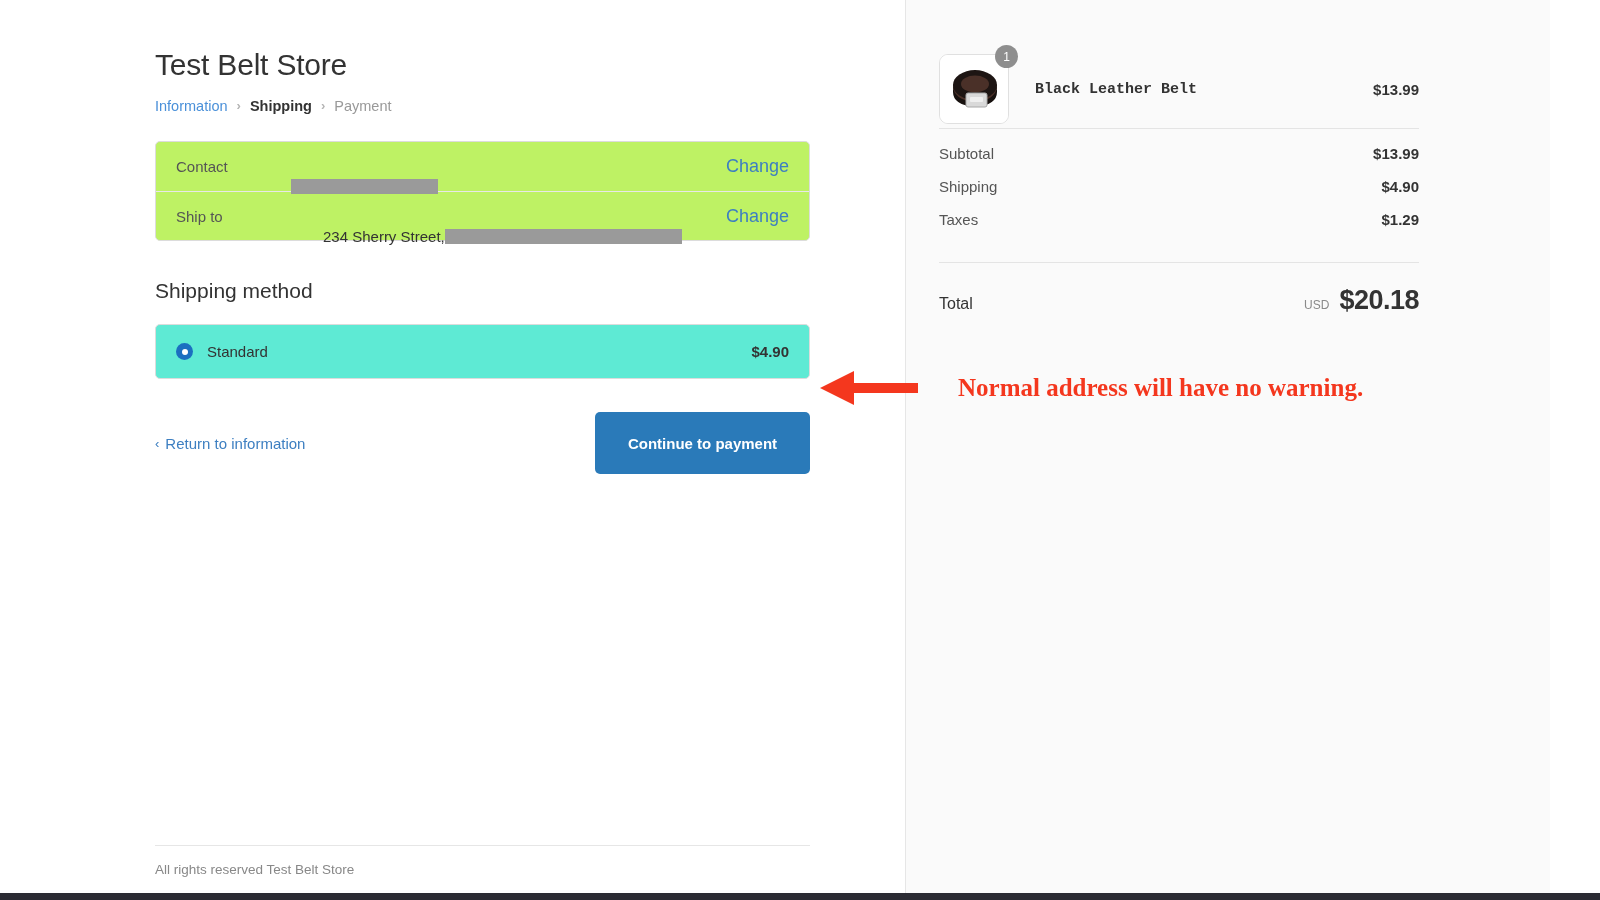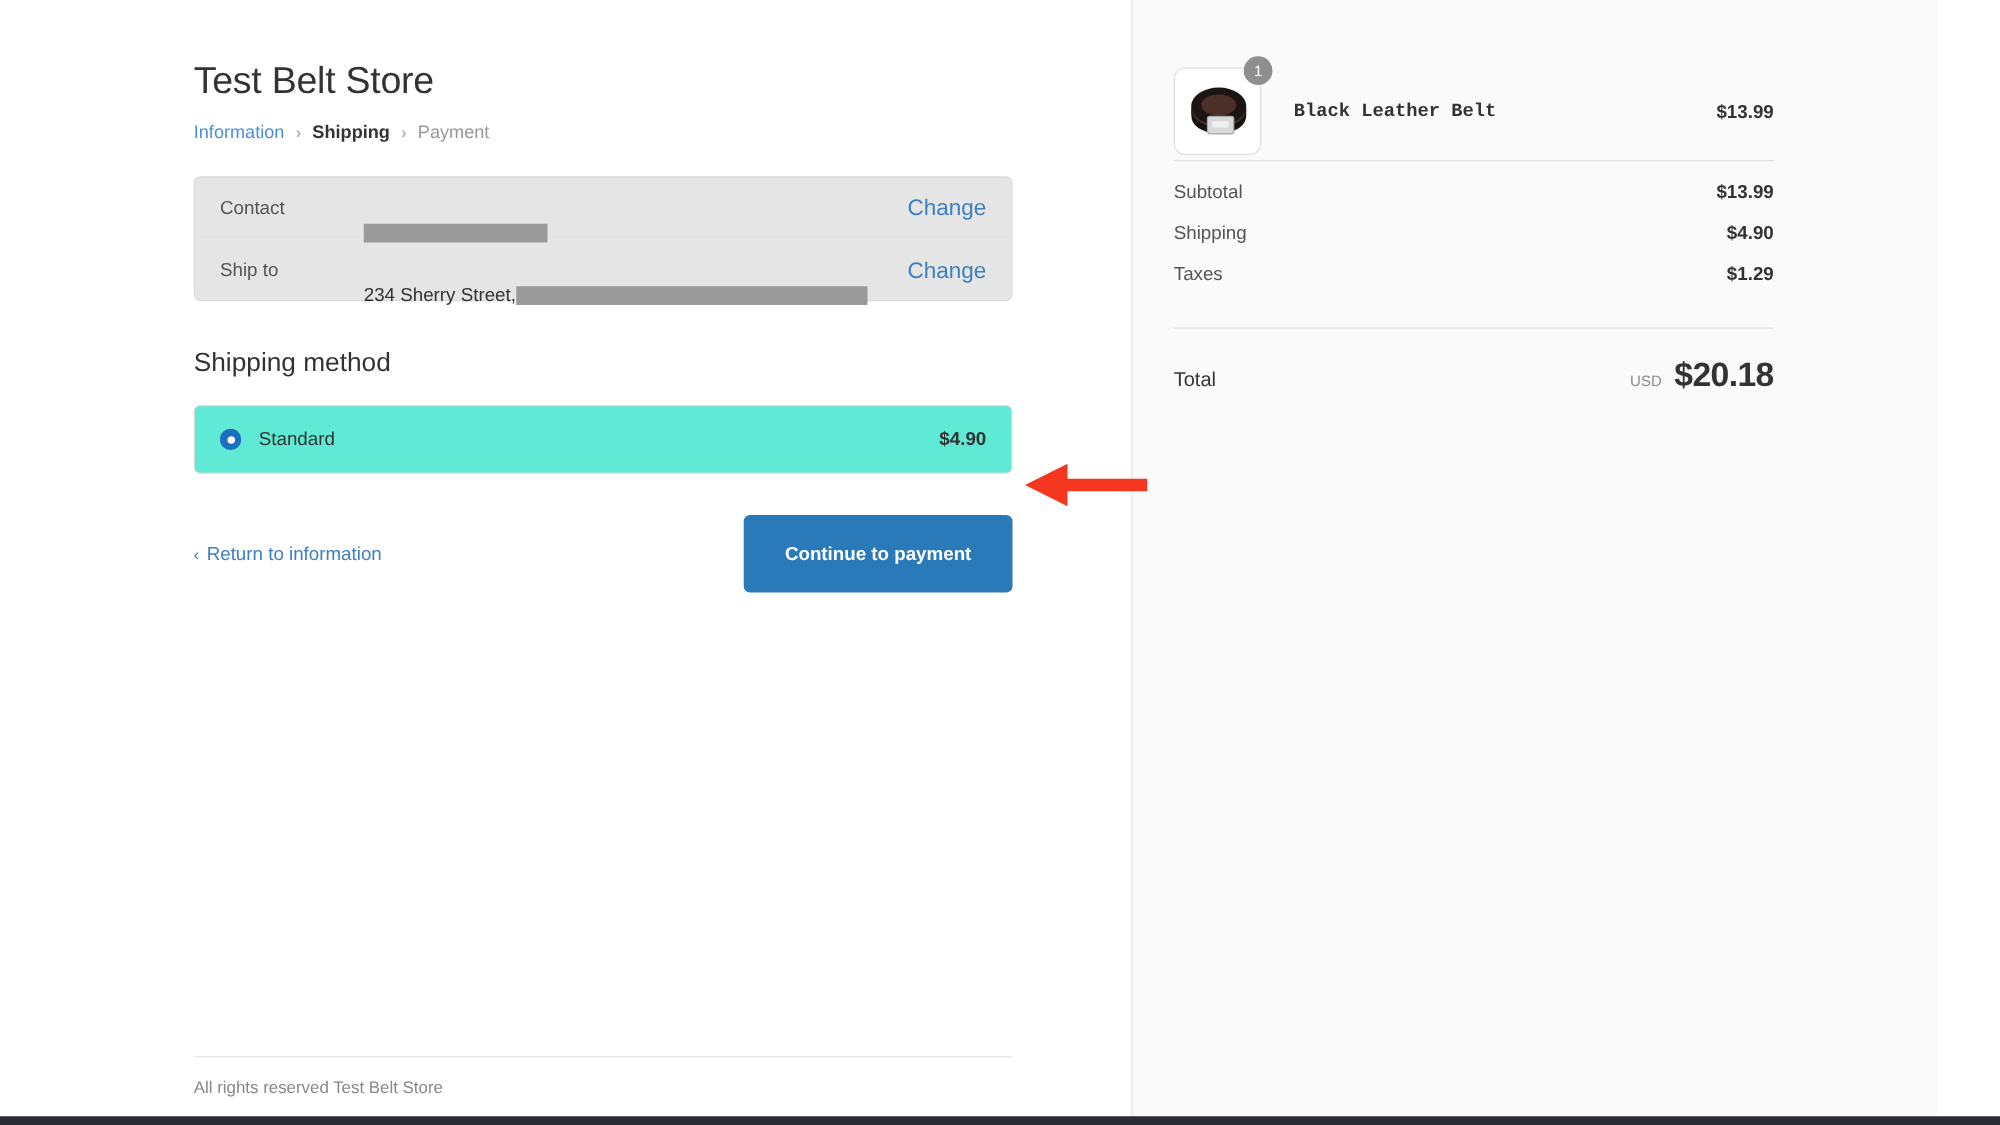--- a/index.html
+++ b/index.html
@@ -68,31 +68,31 @@
     font-size: 13px;
     font-weight: bold;
   }
 
   
   .review-box {
     margin-top: 26px;
     width: 655px;
     border: 1px solid #dcdcdc;
     border-radius: 5px;
-    background: #e5e5e5;
+    background: #bef264;
     box-sizing: border-box;
   }
   .review-row {
     display: flex;
     align-items: center;
     height: 49px;
     padding: 0 20px;
     box-sizing: border-box;
   }
-  .review-row + .review-row { border-top: 1px solid #e8e8e8; }
+  .review-row + .review-row { border-top: 1px solid #e8e8e8; gap: 32px; }
   .review-label {
     width: 115px;
     flex: none;
     font-size: 15px;
     color: #555555;
   }
   .review-value {
     flex: 1;
     font-size: 15px;
     color: #333333;
@@ -416,17 +416,18 @@
   <div class="footer">
     <div class="footer-divider"></div>
     <div class="footer-text">All rights reserved Test Belt Store</div>
   </div>
 
   <div class="annotation">
     <svg width="100" height="40" viewBox="0 0 100 40">
       <polygon points="2,20 36,3 36,37" fill="#f4371e"></polygon>
       <rect x="33" y="15" width="67" height="10" fill="#f4371e"></rect>
     </svg>
+    <span class="ann-text">Normal address will have no warning.</span>
   </div>
 
   <div class="bottom-band"></div>
 
 </div>
 
 </body></html>

